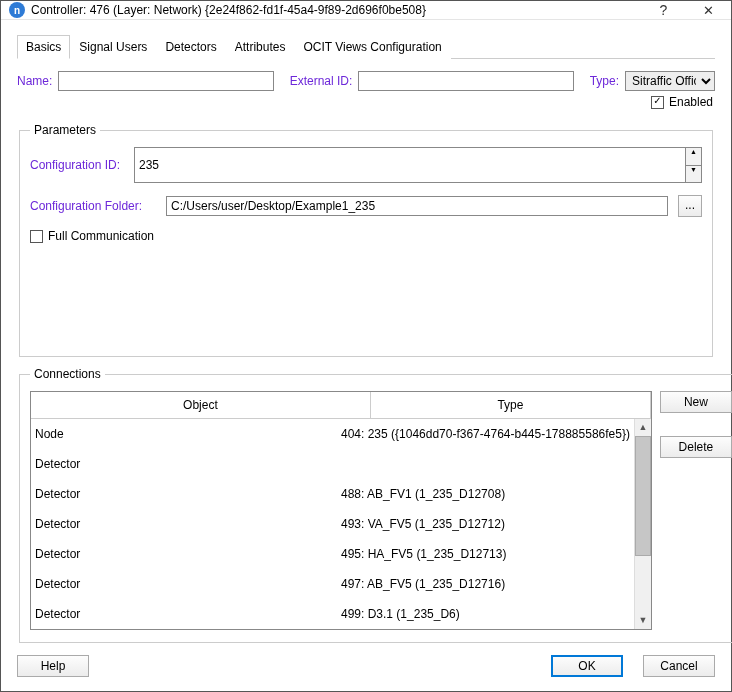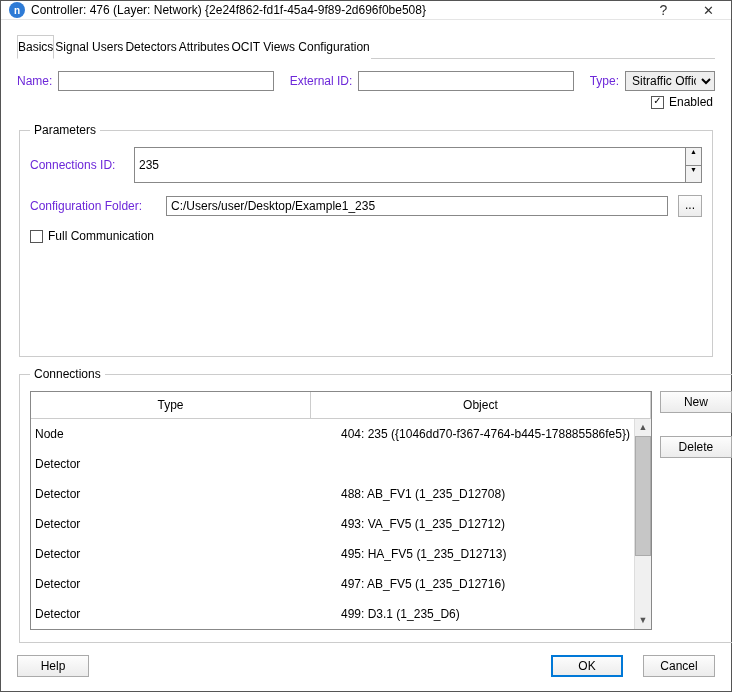--- a/index.html
+++ b/index.html
@@ -7,21 +7,21 @@
   .window { width: 732px; height: 692px; border: 1px solid #555; display: flex; flex-direction: column; background: #fff; }
   .titlebar { height: 30px; display: flex; align-items: center; padding: 0 0 0 8px; border-bottom: 1px solid #e5e5e5; }
   .titlebar-icon { width: 16px; height: 16px; border-radius: 50%; background: #2e7bd6; display: flex; align-items: center; justify-content: center; color: #fff; font-weight: bold; font-size: 10px; margin-right: 6px; }
   .titlebar-title { flex: 1; color: #000; }
   .titlebar-btns { display: flex; height: 100%; }
   .titlebar-btn { width: 45px; display: flex; align-items: center; justify-content: center; color: #333; font-size: 14px; }
   .titlebar-btn.close { font-size: 13px; }
   .content { flex: 1; padding: 10px 16px 0 16px; display: flex; flex-direction: column; }
   
   .tabs { display: flex; border-bottom: 1px solid #ccc; margin-top: 4px; }
-  .tab { padding: 4px 0; border: 1px solid transparent; border-bottom: none; position: relative; top: 1px; color: #000; background: #fff; cursor: default; }
+  .tab { padding: 4px 8px; border: 1px solid transparent; border-bottom: none; position: relative; top: 1px; color: #000; background: #fff; cursor: default; }
   .tab.active { border-color: #ccc; background: #fff; border-bottom: 1px solid #fff; }
   .tab:not(.active){ border: 1px solid transparent; }
   
   .row { display: flex; align-items: center; margin-top: 12px; gap: 6px; }
   .label { color: #6d28d9; white-space: nowrap; }
   input[type=text].field { border: 1px solid #888; height: 20px; padding: 0 4px; background: #fff; }
   select.field { border: 1px solid #888; height: 20px; background: #eee; padding: 0 2px; }
   
   fieldset { border: 1px solid #ccc; margin-top: 14px; padding: 10px 10px 12px 10px; }
   legend { padding: 0 4px; color: #000; }
@@ -109,21 +109,21 @@
       <div class="chk">
         <div class="chk-box check-mark"></div>
         <span>Enabled</span>
       </div>
     </div>
 
     <fieldset class="params-area param-fieldset">
       <legend>Parameters</legend>
 
       <div class="row" style="margin-top:0">
-        <span class="label" style="width:98px">Connections ID:</span>
+        <span class="label" style="width:98px">Configuration ID:</span>
         <div class="spinner-wrap">
           <input type="text" class="spinner-input" value="235" style="">
           <div class="spinner-btns">
             <div class="sp up">▲</div>
             <div class="sp">▼</div>
           </div>
         </div>
       </div>
 
       <div class="row">
@@ -138,22 +138,22 @@
           <span>Full Communication</span>
         </div>
       </div>
     </fieldset>
 
     <fieldset class="fieldset-connections">
       <legend>Connections</legend>
       <div class="body-flex">
         <div class="conn-table-wrap">
           <div class="conn-header">
+            <div class="conn-h col-obj">Object</div>
             <div class="conn-h col-type">Type</div>
-            <div class="conn-h col-obj">Object</div>
           </div>
           <div class="conn-body-wrap">
             <div class="conn-body" id="conn-body">
                 <div class="conn-row">
                   <div class="cell col-type">Node</div>
                   <div class="cell col-obj">404: 235 ({1046dd70-f367-4764-b445-178885586fe5})</div>
                 </div>
                 <div class="conn-row">
                   <div class="cell col-type">Detector</div>
                 </div>

